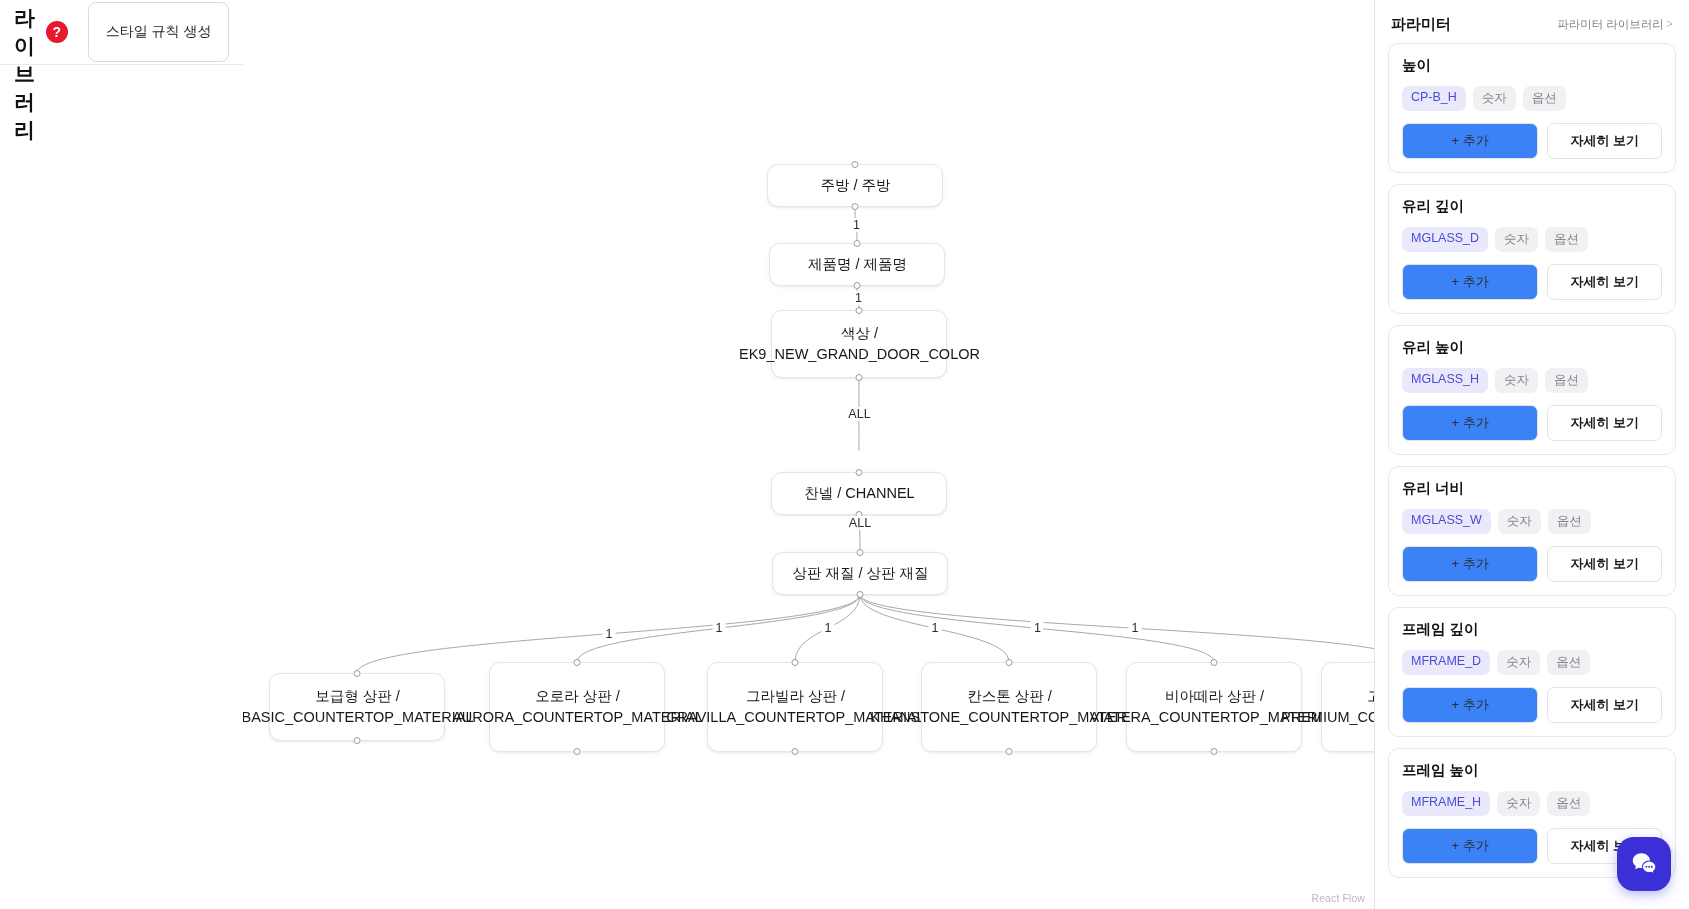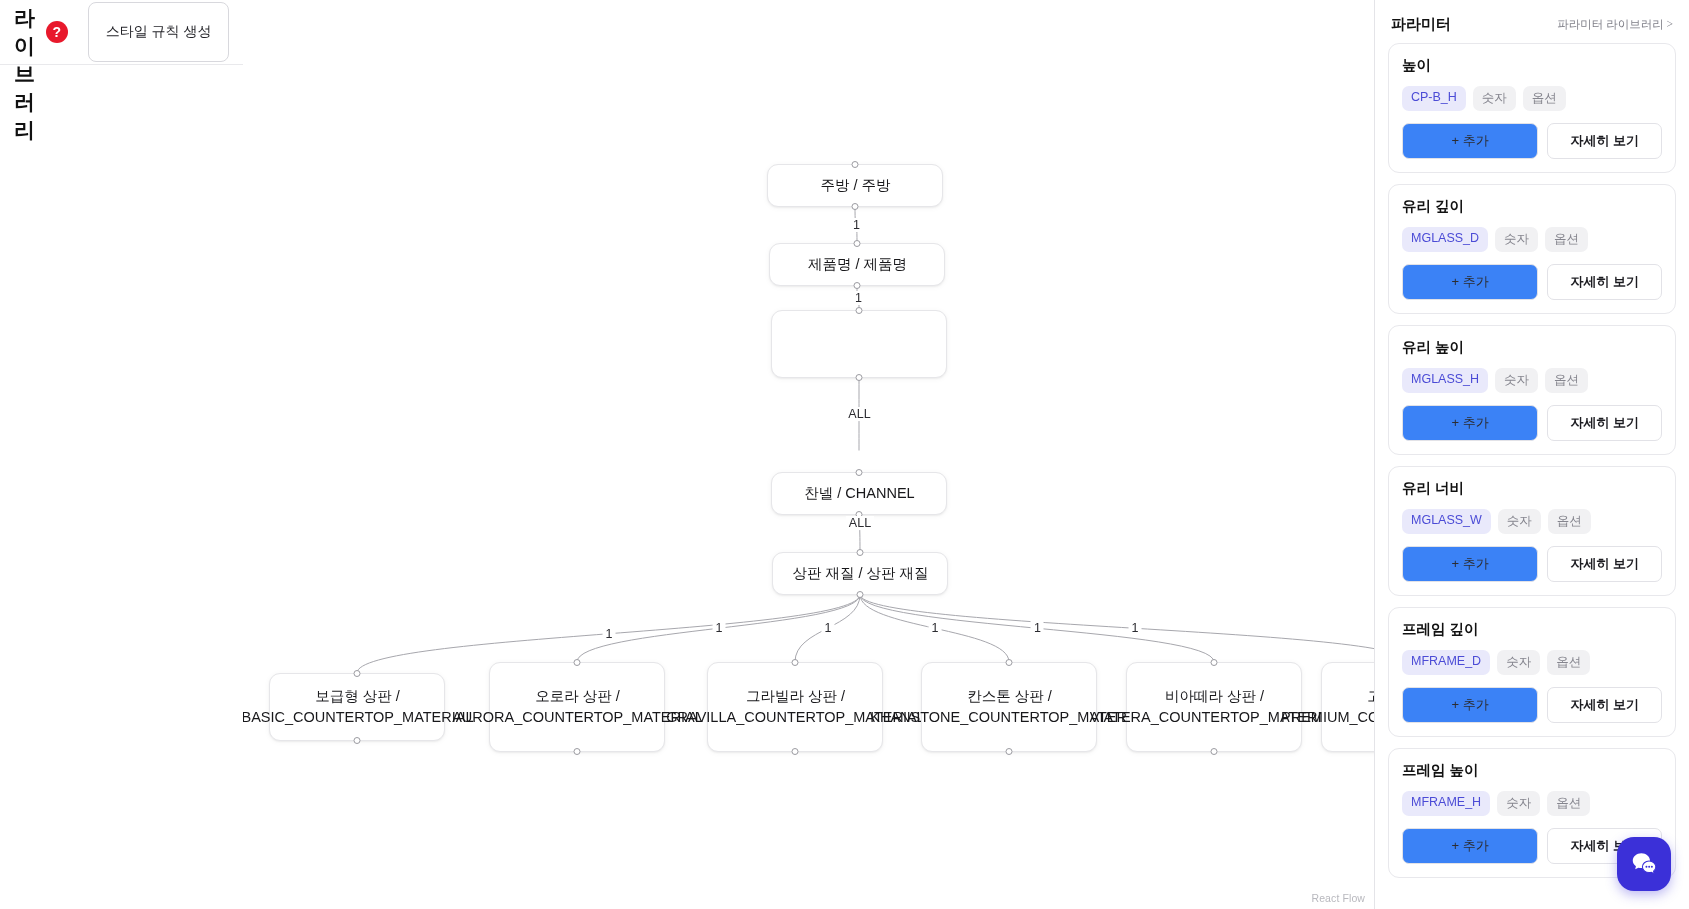--- a/index.html
+++ b/index.html
@@ -172,20 +172,21 @@
             <span>주방 / 주방</span>
             <div class="handle bottom"></div>
           </div>
           <div class="node" style="left: 478px; top: 242.5px; width: 176px; height: 43px;">
             <div class="handle top"></div>
             <span>제품명 / 제품명</span>
             <div class="handle bottom"></div>
           </div>
           <div class="node" style="left: 480px; top: 310px; width: 176px; height: 68px;">
             <div class="handle top"></div>
+            <span>색상 / EK9_NEW_GRAND_DOOR_COLOR</span>
             <div class="handle bottom"></div>
           </div>
           <div class="node" style="left: 480px; top: 472px; width: 176px; height: 43px;">
             <div class="handle top"></div>
             <span>찬넬 / CHANNEL</span>
             <div class="handle bottom"></div>
           </div>
           <div class="node" style="left: 481px; top: 551.5px; width: 176px; height: 43px;">
             <div class="handle top"></div>
             <span>상판 재질 / 상판 재질</span>

